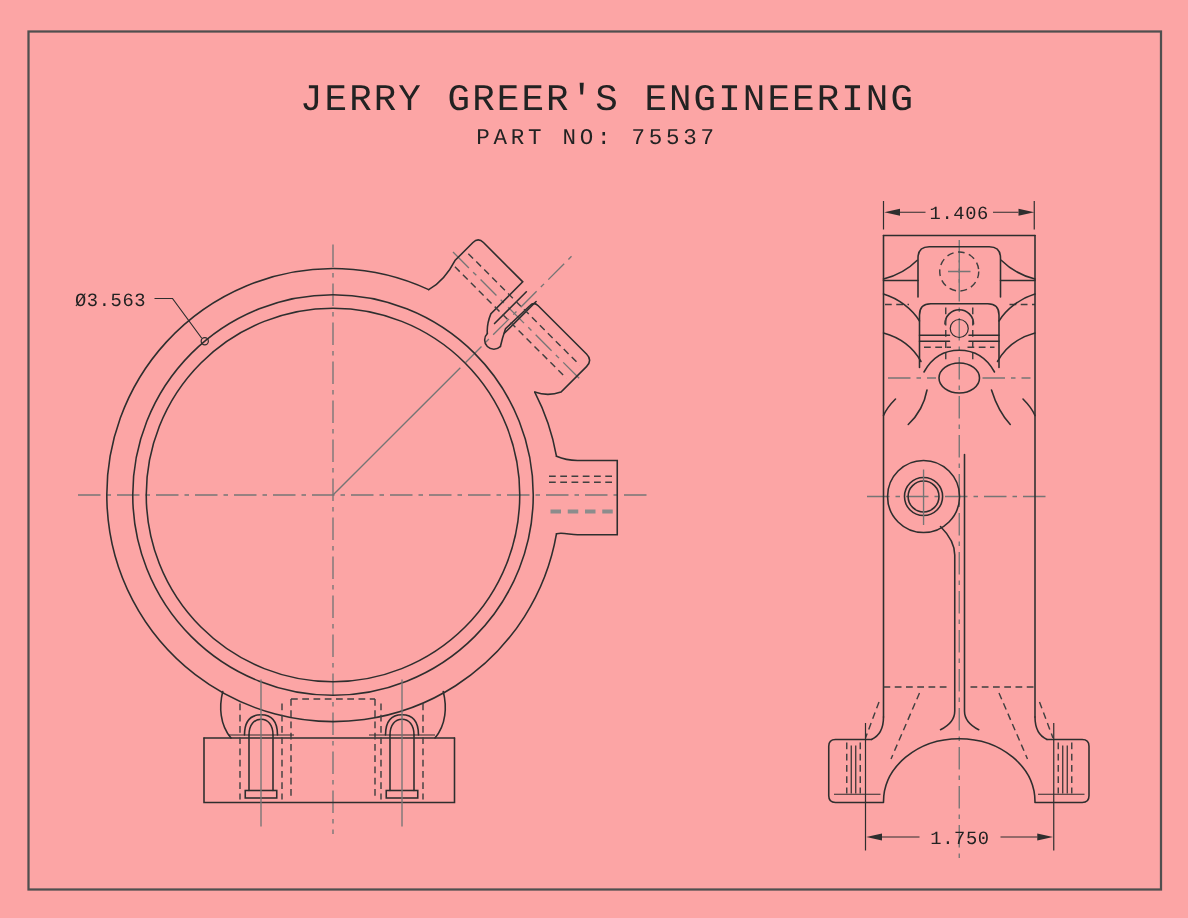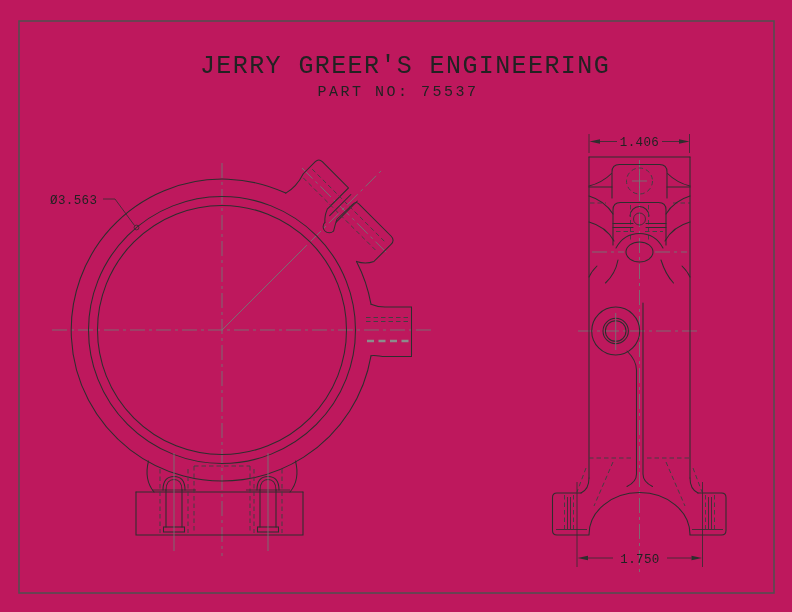--- a/index.html
+++ b/index.html
@@ -1,16 +1,16 @@
 <!DOCTYPE html>
 <html><head>
 <meta charset="utf-8">
 <style>
   html,body{margin:0;padding:0;background:#fff;}
-  .page{position:relative;width:792px;height:612px;background:#be185d;overflow:hidden;
+  .page{position:relative;width:792px;height:612px;background:#fca5a5;overflow:hidden;
         font-family:"Liberation Mono","DejaVu Sans Mono",monospace;}
   svg{position:absolute;left:0;top:0;}
   
   .obj   {stroke:#2e2e2e;stroke-width:1.05;fill:none;stroke-linecap:round;}
   .thin  {stroke:#2e2e2e;stroke-width:0.8;fill:none;}
   .hid   {stroke:#3f3f3f;stroke-width:0.95;fill:none;stroke-dasharray:4.5 3;}
   .hid2  {stroke:#8c8c8c;stroke-width:2.6;fill:none;stroke-dasharray:7 4.5;}
   .cl    {stroke:#757575;stroke-width:0.9;fill:none;stroke-dasharray:15 4 3 4;}
   .cls   {stroke:#757575;stroke-width:0.9;fill:none;}
   .arrow {fill:#2e2e2e;stroke:none;}

